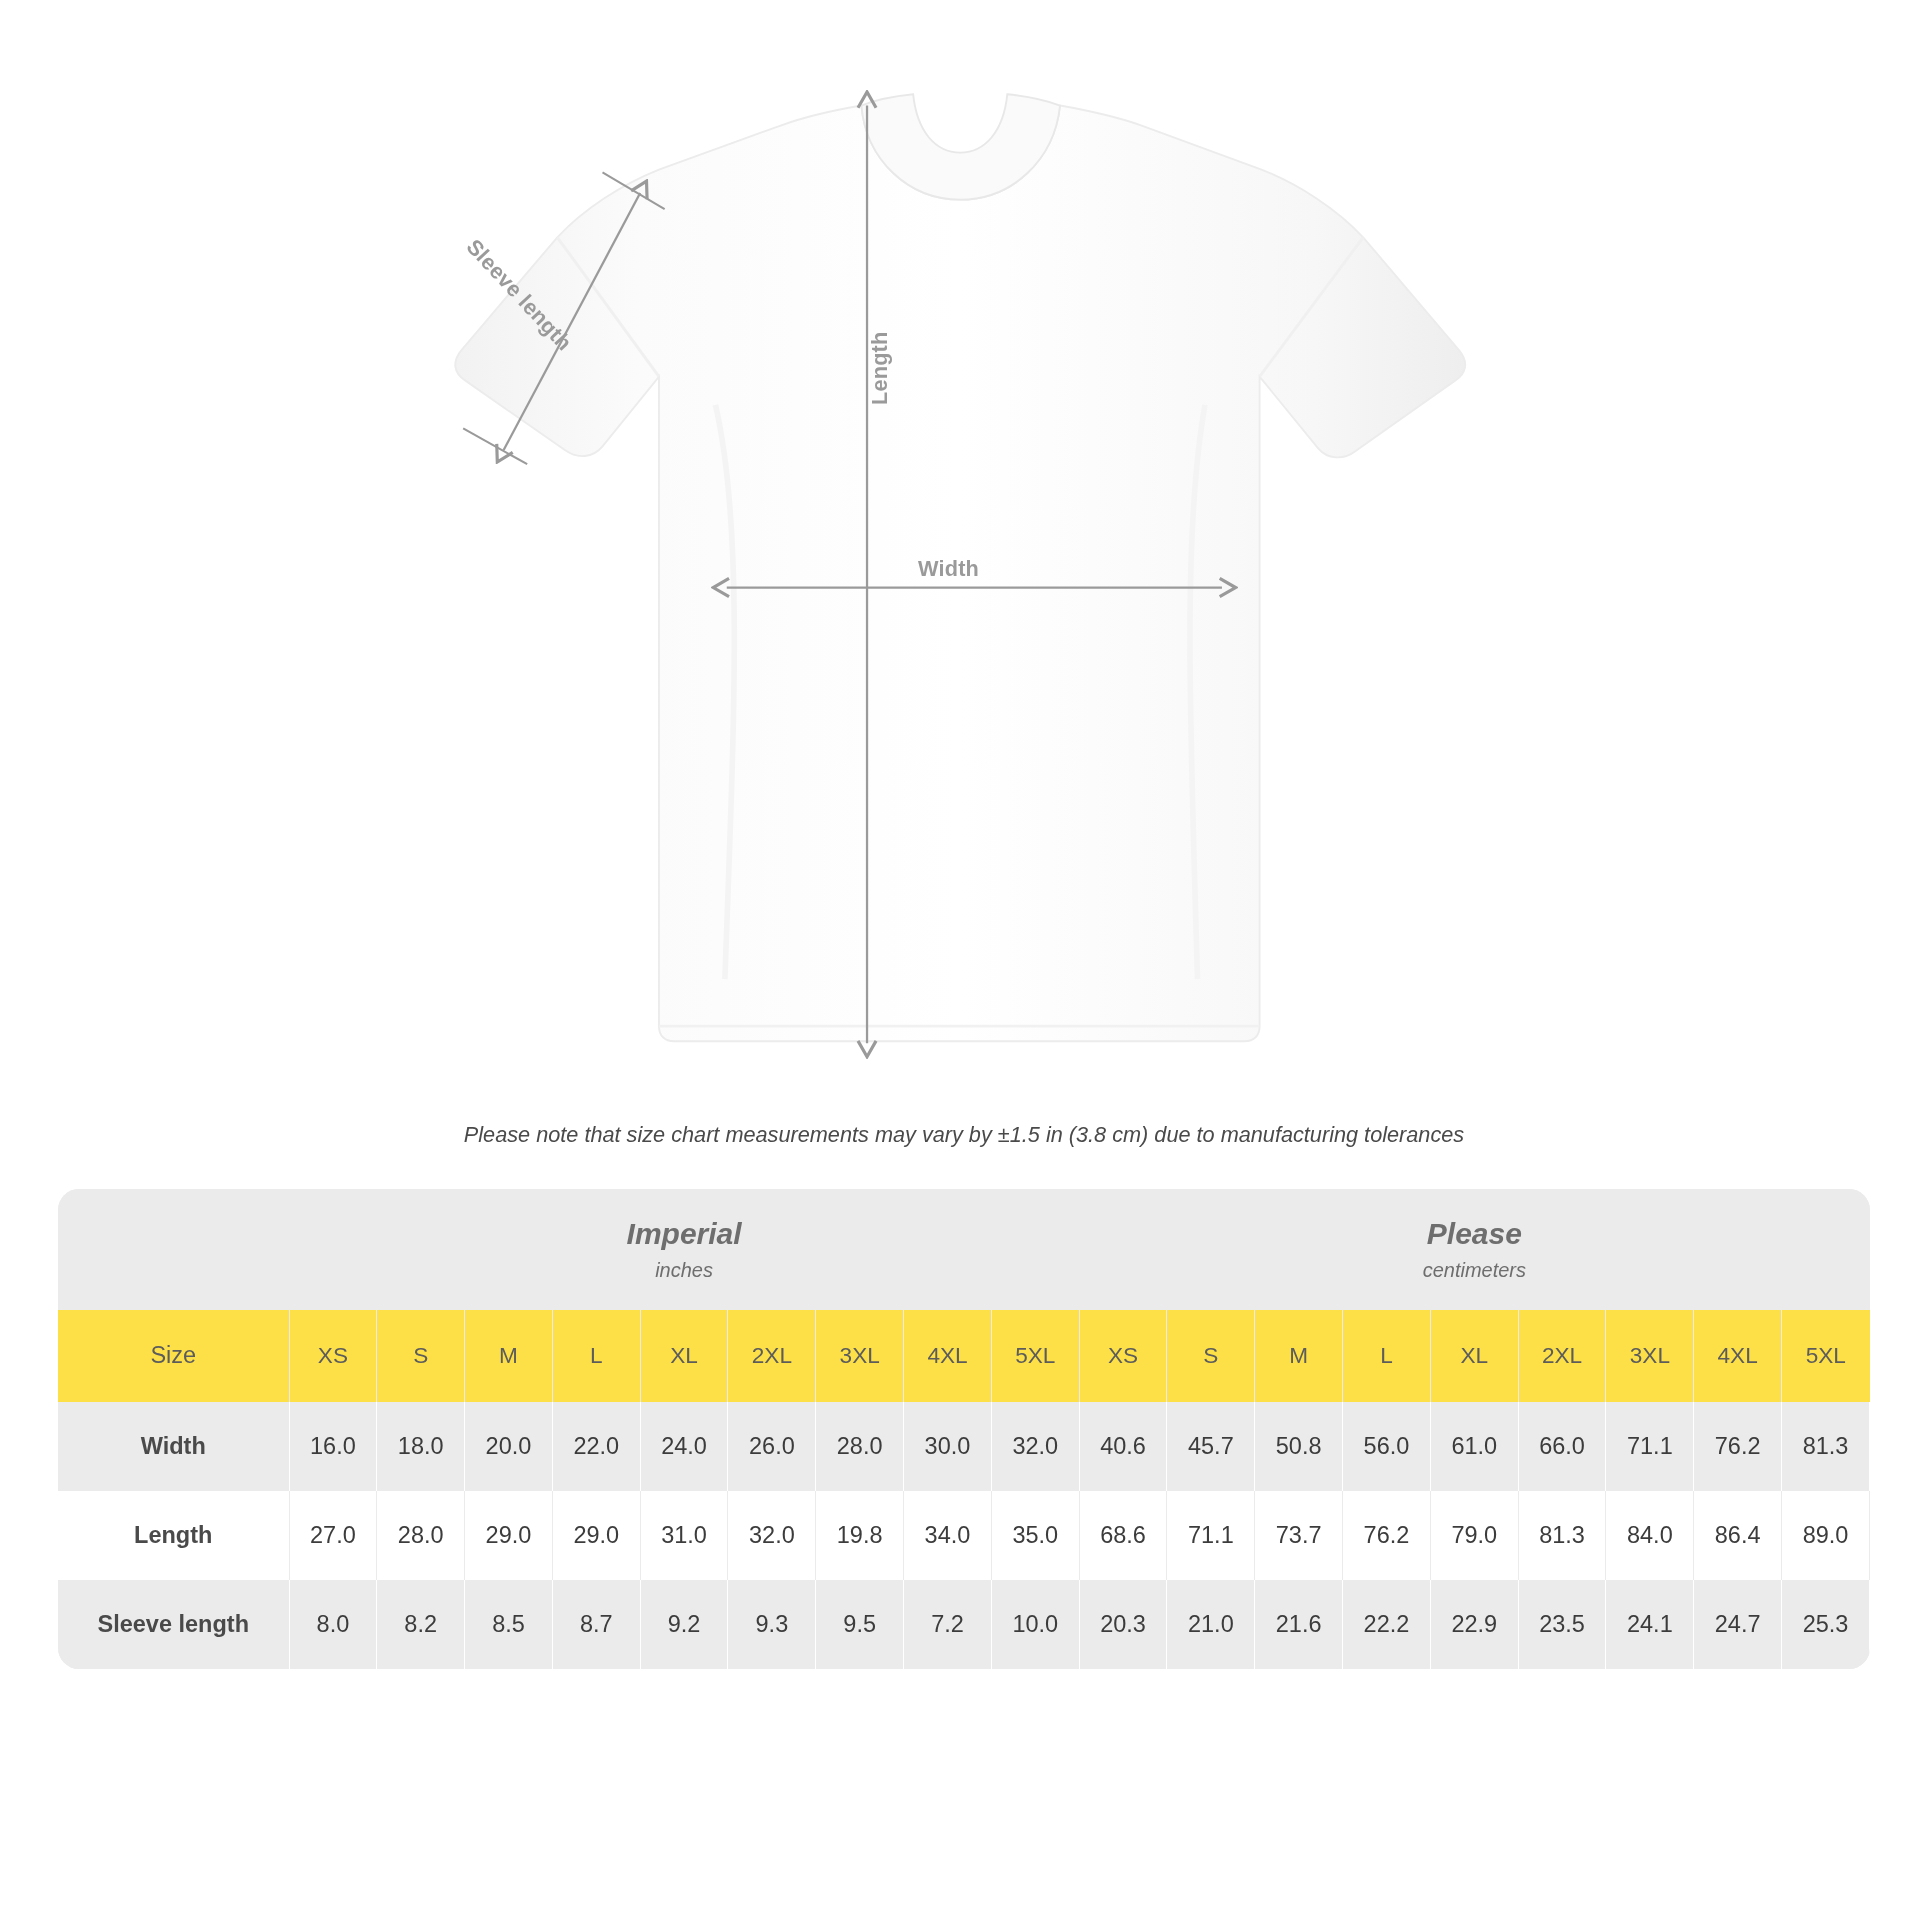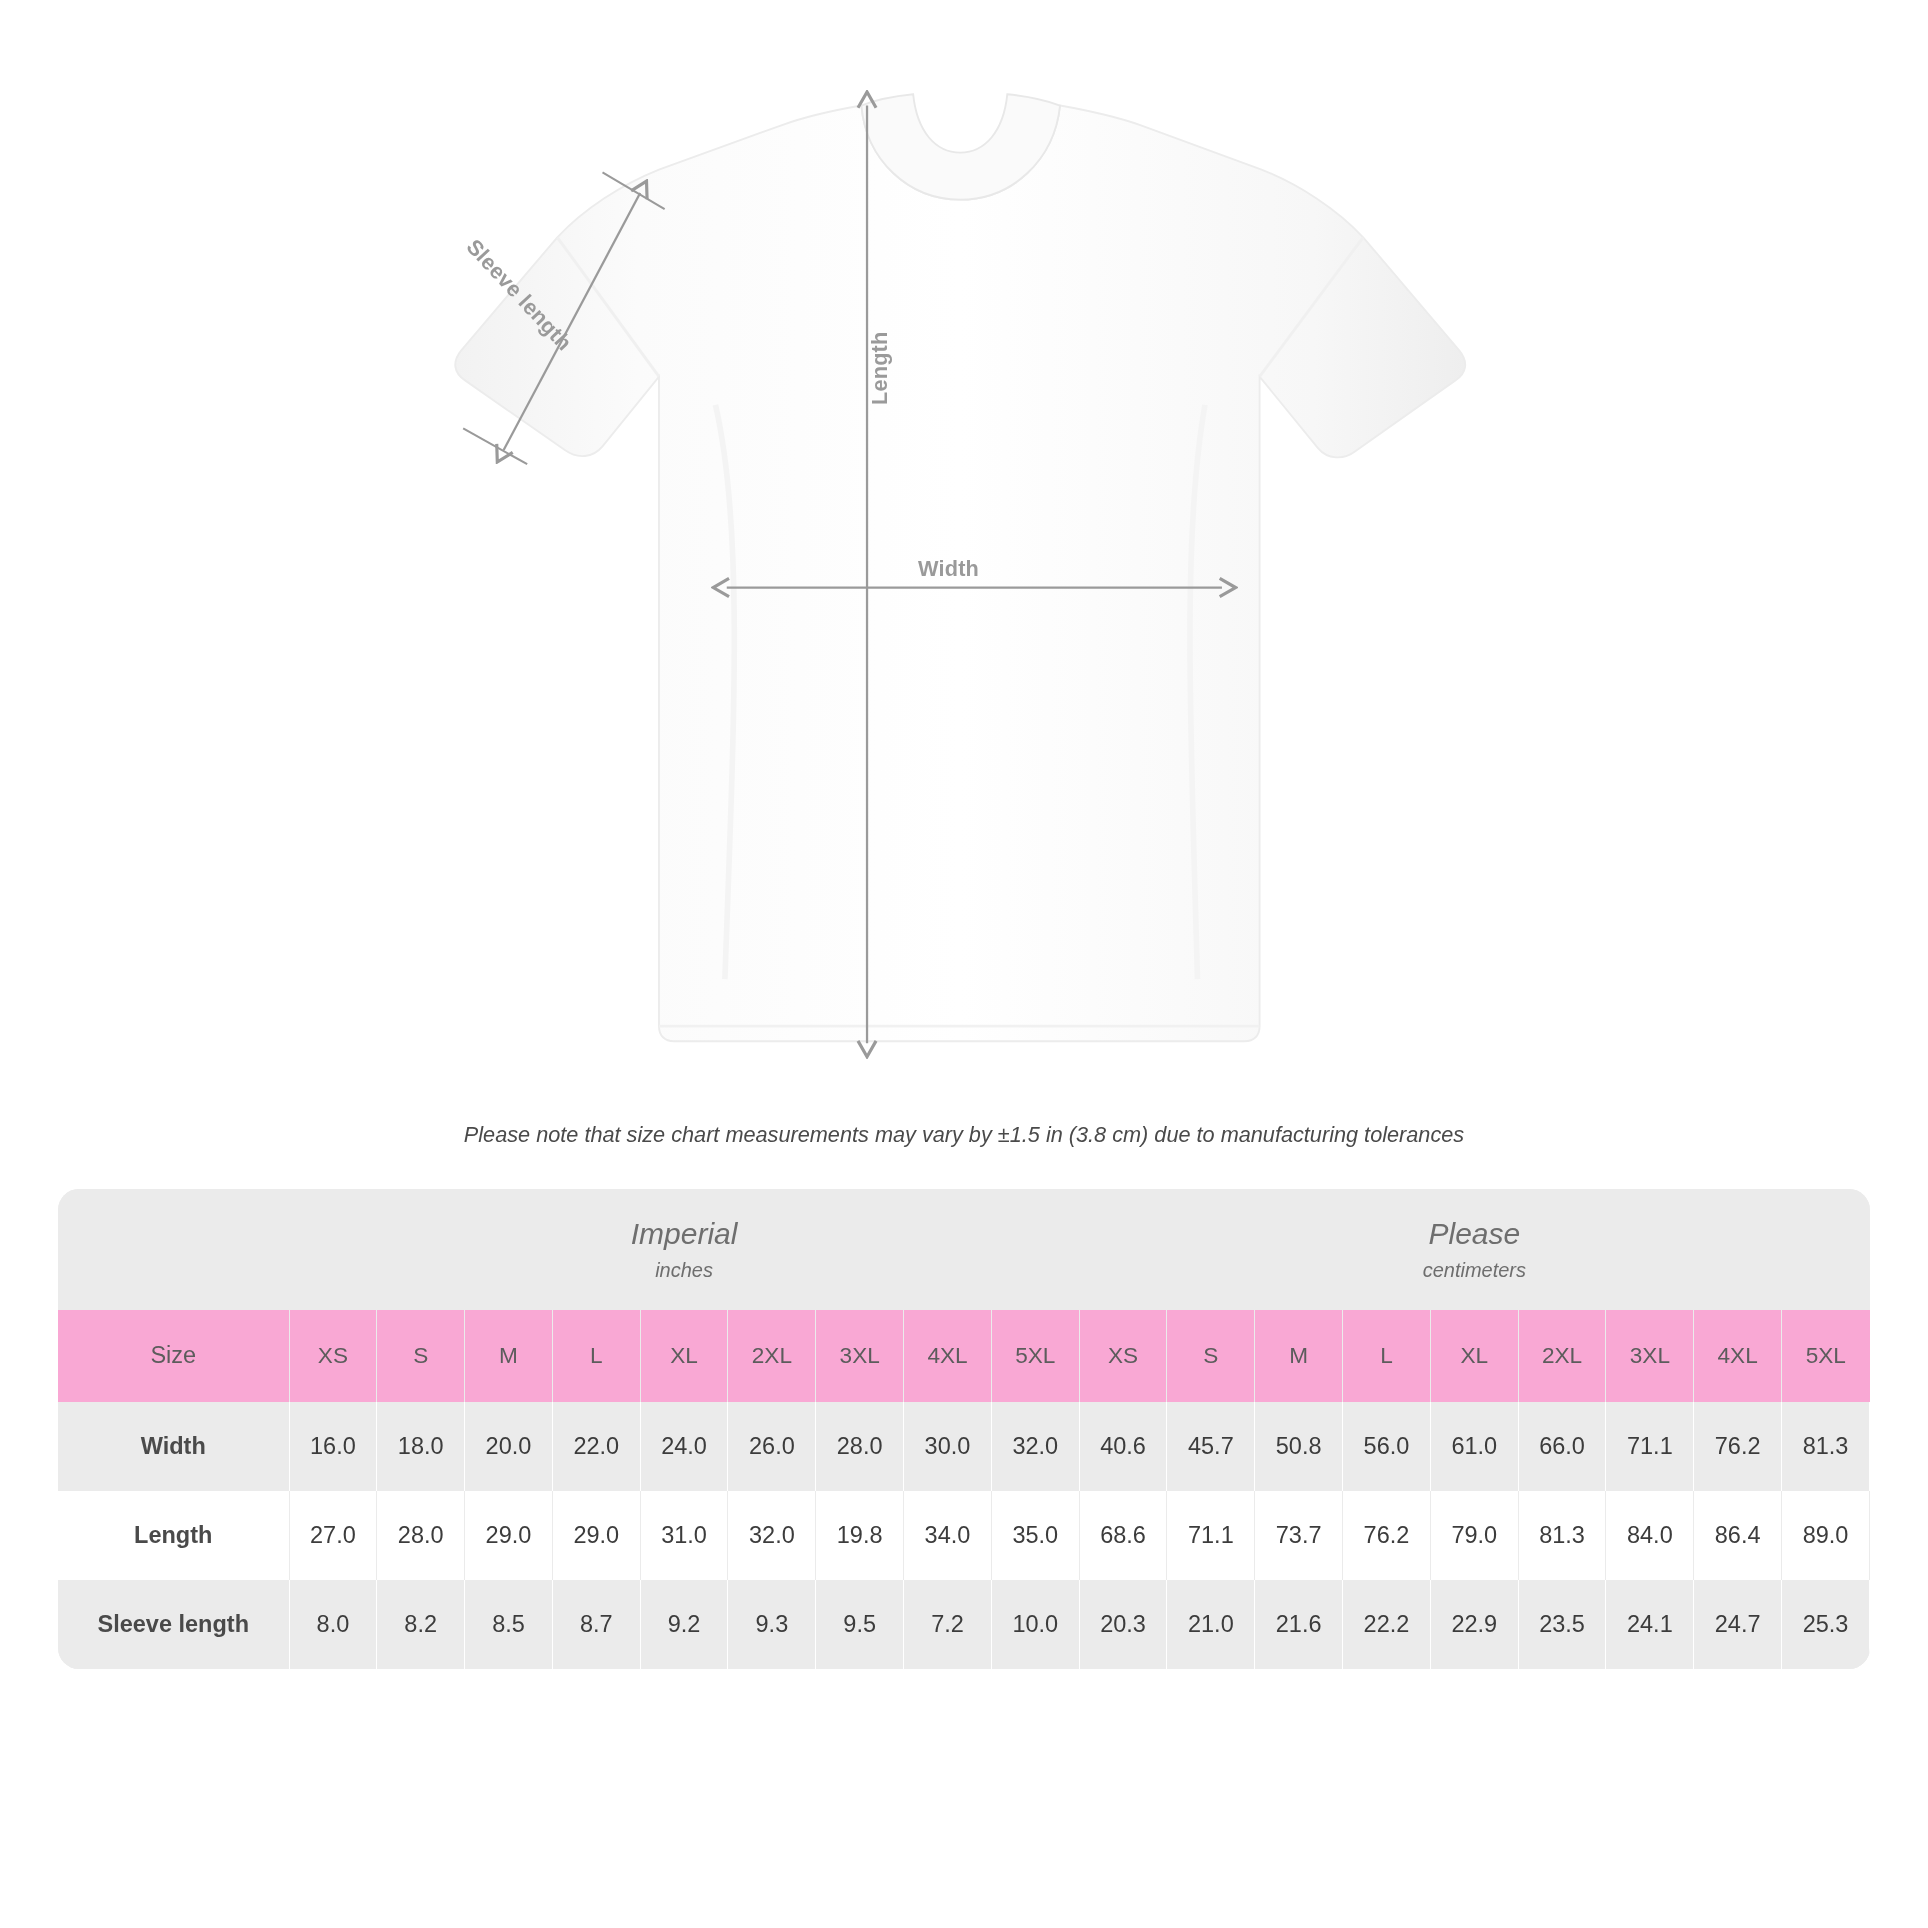--- a/index.html
+++ b/index.html
@@ -92,31 +92,31 @@
     font-weight: normal;
   }
   .unit-row td {
     background: #ebebeb;
     padding: 28px 0 28px 0;
     border: none;
   }
   .unit-name {
     font-size: 30px;
     font-style: italic;
-    font-weight: normal;
+    font-weight: bold;
     color: #6e6e6e;
   }
   .unit-sub {
     margin-top: 7.5px;
     font-size: 20px;
     font-style: italic;
     color: #6e6e6e;
   }
   .head-row th {
-    background: #f9a8d4;
+    background: #fde047;
     color: #5c5c5c;
     font-weight: bold;
     font-size: 22.6px;
     height: 90px;
     border-right: 0.9px solid #ebebeb;
   }
   .head-row th:last-child { border-right: none; }
   .head-row th.rowhead { font-size: 23.5px; }
 
   .data-row td {

